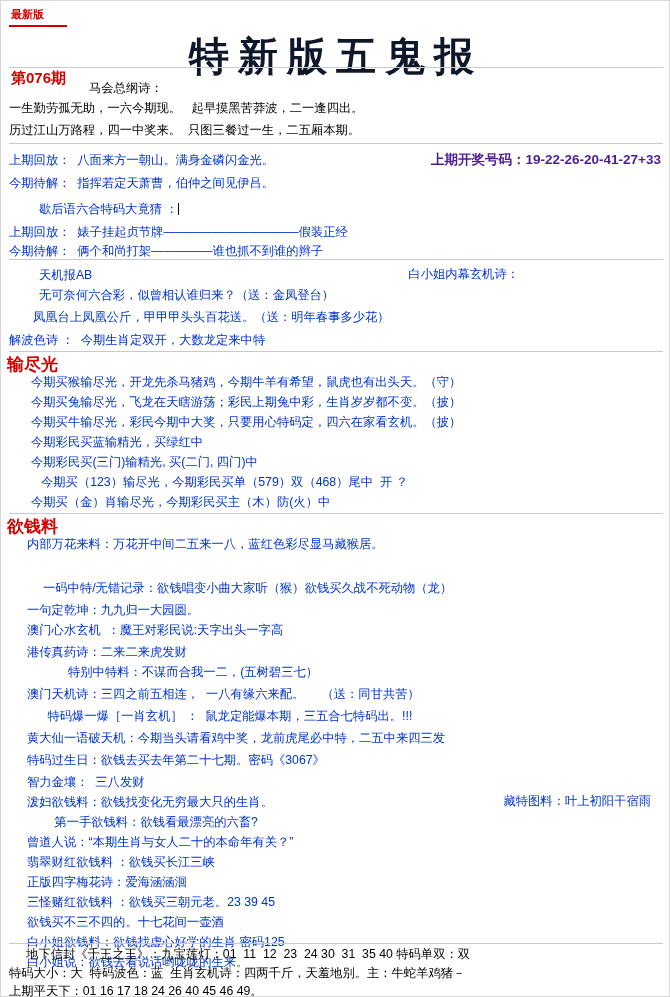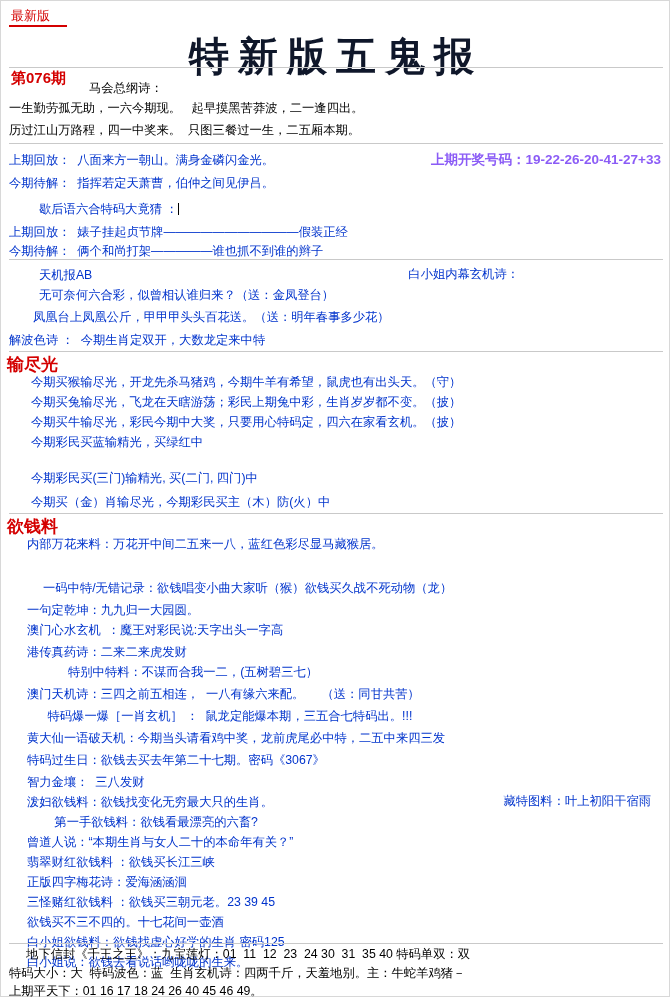--- a/index.html
+++ b/index.html
@@ -12,21 +12,21 @@
     overflow:hidden;
   }
   .page {
     position:relative;
     width:670px; height:997px;
     box-sizing:border-box;
     border:1px solid #d8d8d8;
   }
   .badge {
     position:absolute; left:10px; top:6px;
-    color:#d40000; font-weight:normal; font-size:13px;
+    color:#d40000; font-weight:bold; font-size:11px;
     letter-spacing:0px;
   }
   .badge-underline {
     position:absolute; left:8px; top:24px; width:58px; height:2px;
     background:#d40000;
   }
   .title {
     position:absolute; left:0; top:28px; width:670px;
     text-align:center;
     font-size:40px; font-weight:bold;
@@ -44,21 +44,21 @@
   .block {
     position:absolute;
     font-size:12.3px;
     line-height:19px;
     white-space:pre;
   }
   .c-black { color:#000; }
   .c-blue { color:#0033cc; }
   .win-label {
     position:absolute; right:8px; top:150px;
-    font-size:13.5px; font-weight:bold; color:#8b5cf6;
+    font-size:13.5px; font-weight:bold; color:#4c1d95;
     white-space:pre;
   }
   .sec-head {
     position:absolute; left:6px;
     font-size:17px; font-weight:bold; color:#d40000;
   }
   .cursor {
     display:inline-block; width:1px; height:12px; background:#000;
     vertical-align:-2px;
   }
@@ -109,21 +109,22 @@
 
   <div class="block c-blue" style="left:8px; top:330px;">解波色诗 ：  今期生肖定双开，大数龙定来中特</div>
 
   <div class="rule" style="top:350px;"></div>
 
   <div class="sec-head" style="top:352px;">输尽光</div>
   <div class="block c-blue" style="left:30px; top:372px;">今期买猴输尽光，开龙先杀马猪鸡，今期牛羊有希望，鼠虎也有出头天。（守）</div>
   <div class="block c-blue" style="left:30px; top:392px;">今期买兔输尽光，飞龙在天瞎游荡；彩民上期兔中彩，生肖岁岁都不变。（披）</div>
   <div class="block c-blue" style="left:30px; top:412px;">今期买牛输尽光，彩民今期中大奖，只要用心特码定，四六在家看玄机。（披）</div>
   <div class="block c-blue" style="left:30px; top:432px;">今期彩民买蓝输精光，买绿红中</div>
-  <div class="block c-blue" style="left:30px; top:452px;margin-top:16px;">今期彩民买(三门)输精光, 买(二门, 四门)中</div>
+  <div class="block c-blue" style="left:30px; top:452px;">今期彩民买(三门)输精光, 买(二门, 四门)中</div>
+  <div class="block c-blue" style="left:40px; top:472px;">今期买（123）输尽光，今期彩民买单（579）双（468）尾中  开 ？</div>
   <div class="block c-blue" style="left:30px; top:492px;">今期买（金）肖输尽光，今期彩民买主（木）防(火）中</div>
 
   <div class="rule" style="top:512px;"></div>
 
   <div class="sec-head" style="top:514px;">欲钱料</div>
 
   <div class="block c-blue" style="left:26px; top:534px;">内部万花来料：万花开中间二五来一八，蓝红色彩尽显马藏猴居。</div>
   <div class="block c-blue" style="left:42px; top:578px;">一码中特/无错记录：欲钱唱变小曲大家听（猴）欲钱买久战不死动物（龙）</div>
   <div class="block c-blue" style="left:26px; top:600px;">一句定乾坤：九九归一大园圆。</div>
   <div class="block c-blue" style="left:26px; top:620px;">澳门心水玄机  ：魔王对彩民说:天字出头一字高</div>

